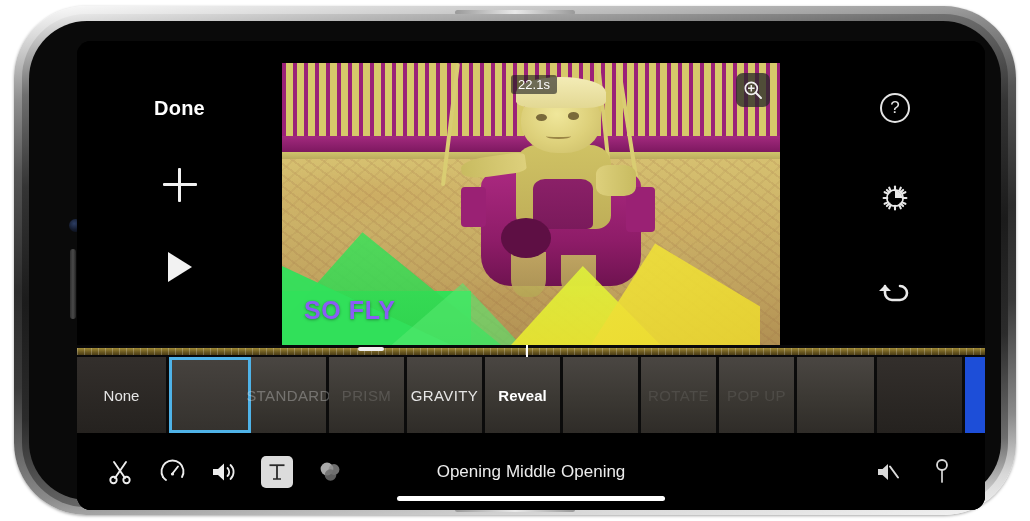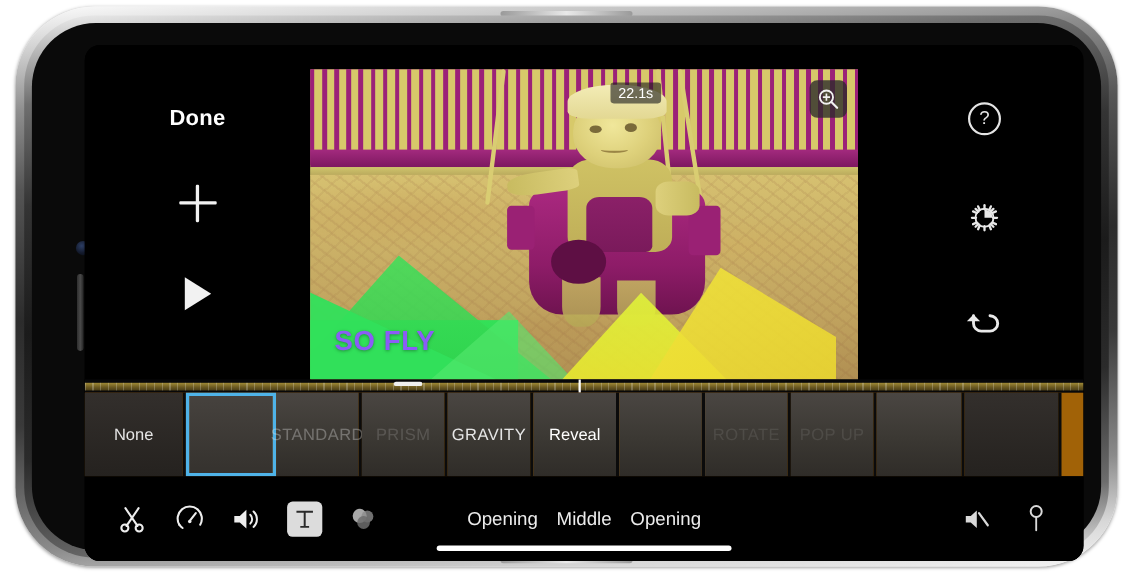--- a/index.html
+++ b/index.html
@@ -255,21 +255,20 @@
   .fx-green-band{
     position:absolute; left:0; bottom:0; width:38%; height:19%;
     background:linear-gradient(180deg,#34e058,#2cd74f);
   }
 
   .time-badge{
     position:absolute; left:46%; top:12px;
     background:rgba(30,30,30,.62);
     color:#fff; font-size:13px; padding:2px 7px; border-radius:3px;
     font-family:"Liberation Sans", sans-serif;
-    margin-left:44px;
   }
   .zoom-btn{
     position:absolute; right:10px; top:10px;
     width:34px; height:34px; border-radius:7px;
     background:rgba(42,42,42,.78);
     display:flex; align-items:center; justify-content:center;
     cursor:pointer;
   }
   .so-fly{
     position:absolute; left:22px; bottom:20px;
@@ -292,21 +291,21 @@
   .tl-playhead{
     position:absolute; left:49.5%; top:0; width:2px; height:12px; background:#fff;
   }
   .tl-seg{
     position:absolute; top:2px; height:4px; background:#efefef; border-radius:2px;
   }
 
   
   .styles{
     position:absolute; left:0; top:316px; width:908px; height:76px;
-    display:flex; background:#a16207;
+    display:flex; background:#1d4ed8;
   }
   .style-cell{
     flex:0 0 auto; height:76px;
     background:linear-gradient(180deg,#4a4642 0%,#3b3833 55%,#2f2c28 100%);
     border-right:3px solid #0b0b0b;
     display:flex; align-items:center; justify-content:center;
     cursor:pointer; position:relative;
   }
   .style-cell.edge{ background:linear-gradient(180deg,#332f2c,#25221f); }
   .style-cell .lbl{
@@ -315,35 +314,35 @@
     white-space:nowrap;
   }
   .style-cell.selected{
     border:3px solid #4fb3e8; border-right:3px solid #4fb3e8;
     background:linear-gradient(180deg,#46423e,#35322e);
   }
   .lbl.smallcaps{ font-variant:small-caps; letter-spacing:.4px; }
   .lbl.dim1{ color:rgba(235,235,235,.33); }
   .lbl.dim2{ color:rgba(235,235,235,.16); }
   .lbl.dim3{ color:rgba(235,235,235,.10); }
-  .lbl.bold{ font-weight:normal; color:#fff;text-align:center; }
+  .lbl.bold{ font-weight:bold; color:#fff;text-align:center; }
 
   
   .toolbar{
     position:absolute; left:0; top:392px; width:908px; height:77px;
     background:#000; display:flex; align-items:center;
   }
   .tb-left{ display:flex; align-items:center; gap:22px; margin-left:28px; }
   .tb-icon{ width:30px; height:30px; display:flex; align-items:center; justify-content:center; cursor:pointer; }
   .tb-icon.boxed{
     background:#dcdcdc; border-radius:5px; width:32px; height:32px;
   }
   .tb-center{
     position:absolute; left:50%; transform:translateX(-50%);
-    display:flex; gap:17px;
+    display:flex; gap:5px;
   }
   .tb-center span{
     color:#ececec; font-size:17px; cursor:pointer;
     font-family:"Liberation Sans", sans-serif;
   }
   .tb-right{ position:absolute; right:28px; display:flex; align-items:center; gap:24px; }
 
   .home-bar{
     position:absolute; left:50%; transform:translateX(-50%);
     bottom:9px; width:268px; height:5px; border-radius:3px; background:#fff;

